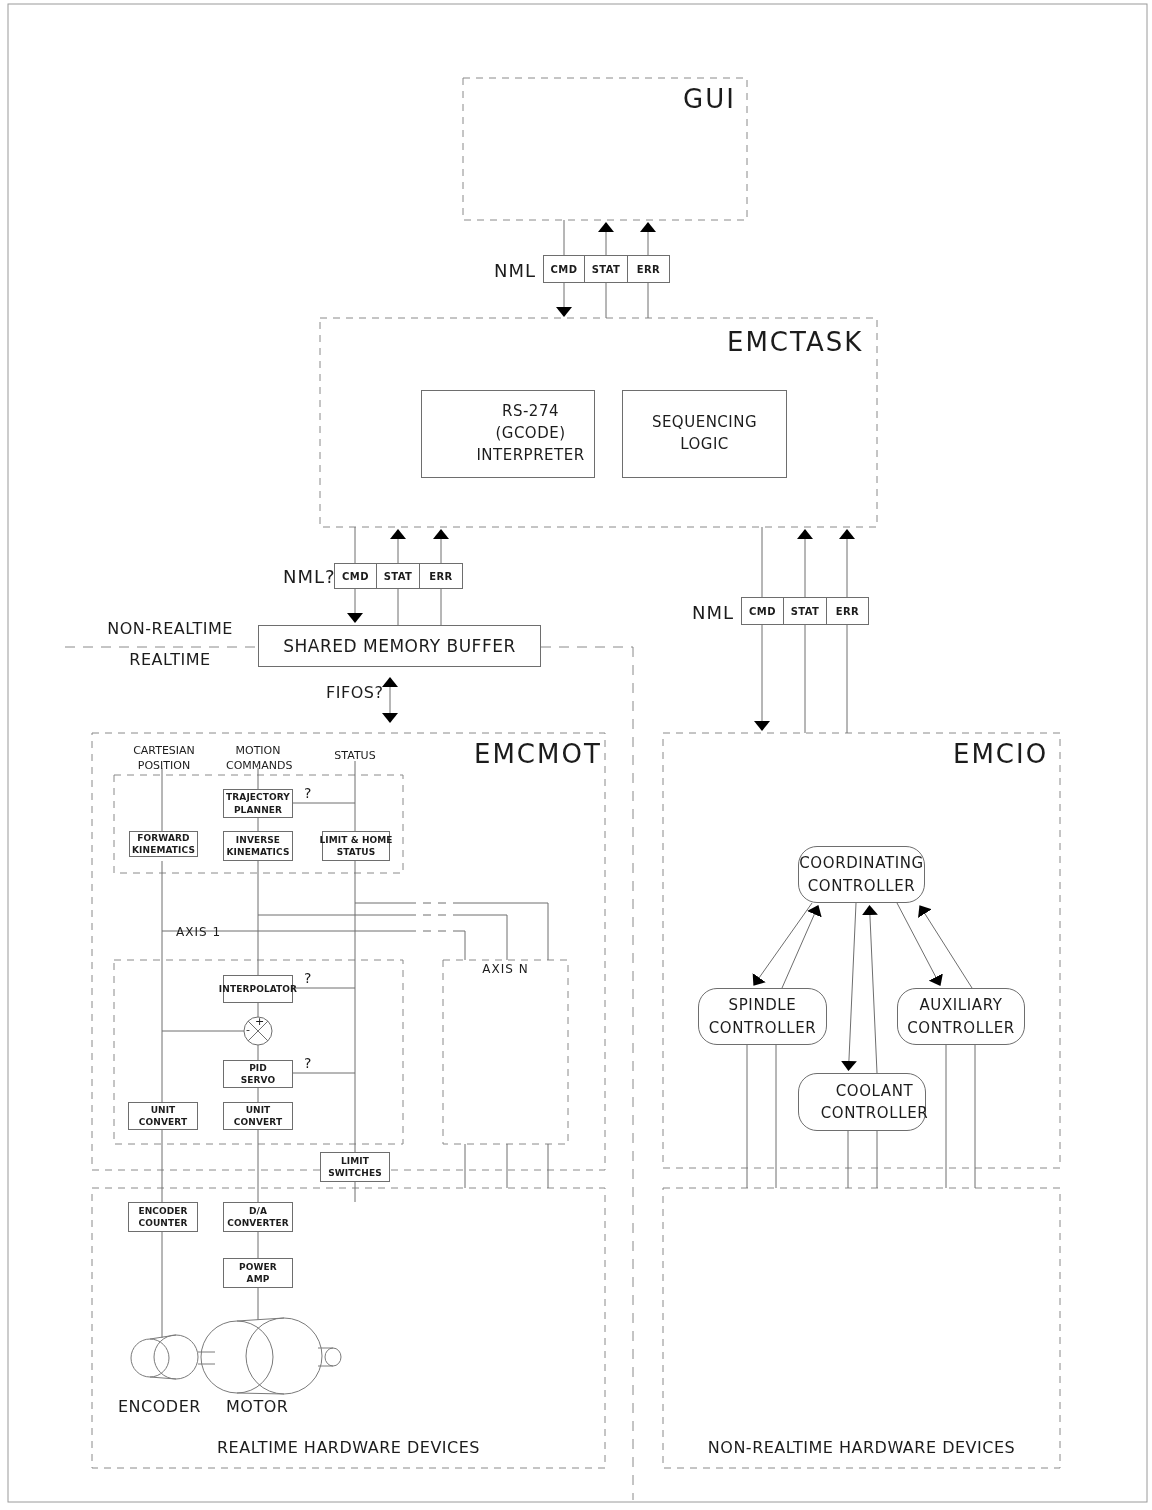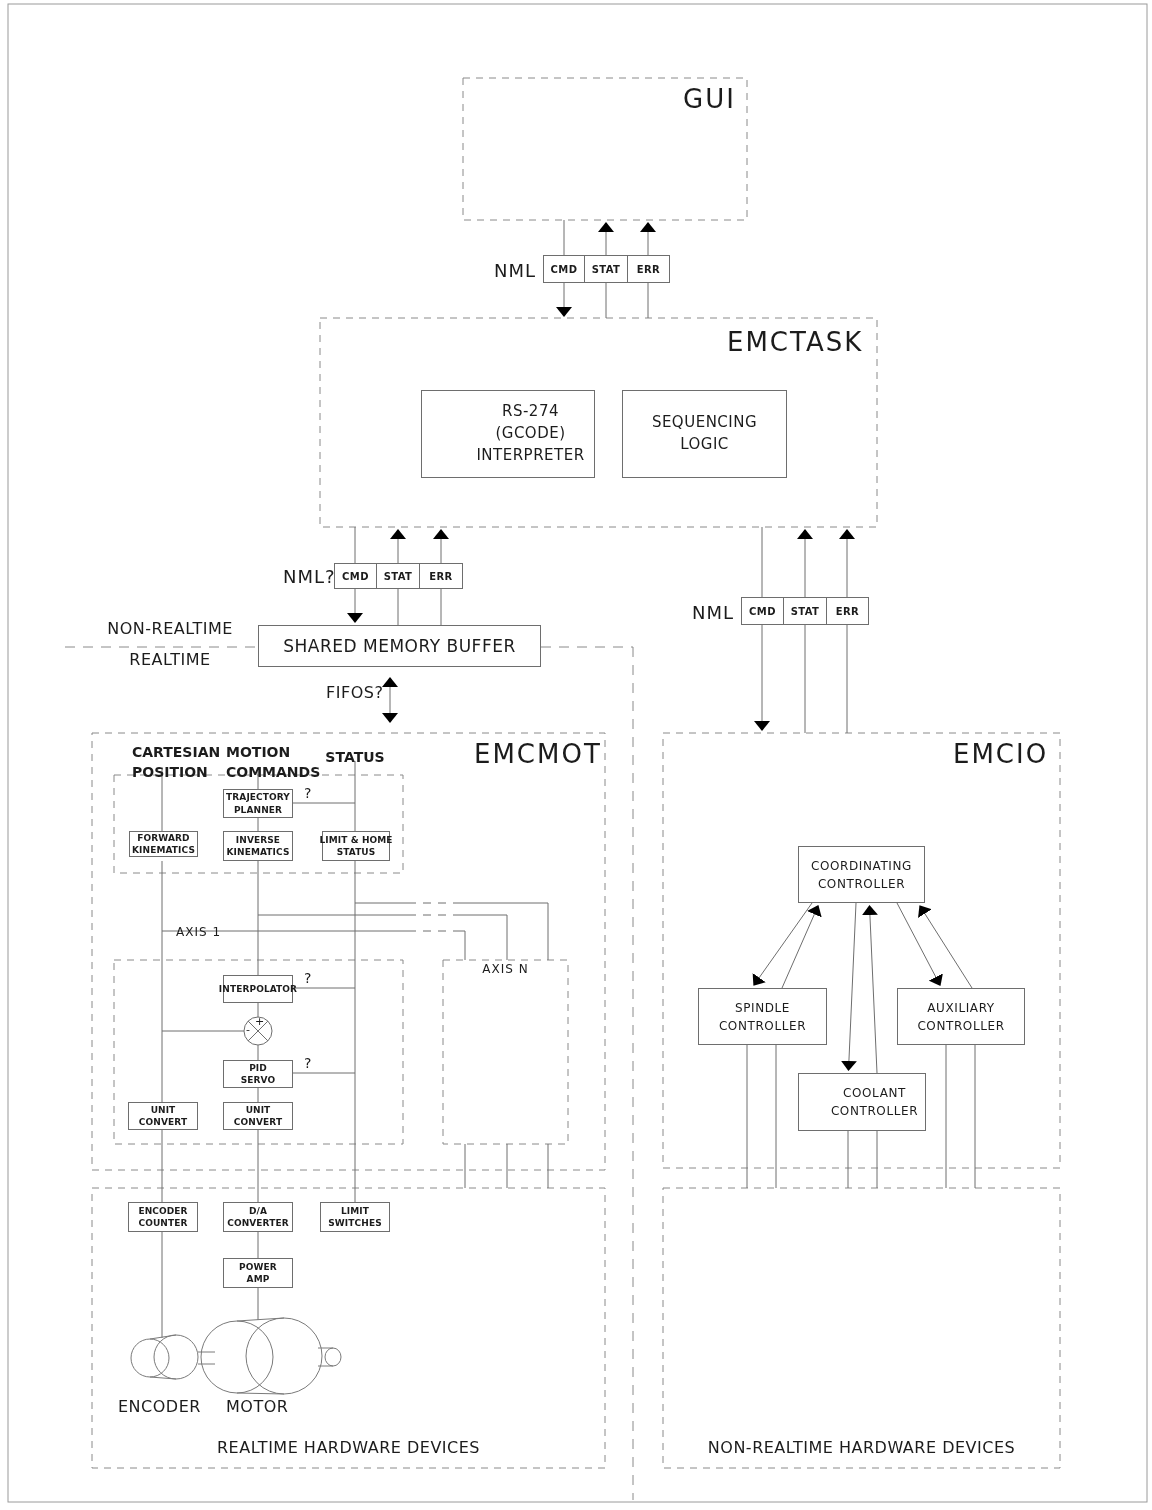--- a/index.html
+++ b/index.html
@@ -5,27 +5,27 @@
   html,body{margin:0;padding:0;background:#fff;}
   #stage{position:relative;width:1152px;height:1510px;background:#fff;overflow:hidden;
          font-family:"DejaVu Sans",sans-serif;color:#1c1c1c;}
   svg.layer{position:absolute;left:0;top:0;z-index:1;}
   .box{position:absolute;box-sizing:border-box;border:1px solid #6e6e6e;background:#fff;
        display:flex;flex-direction:column;align-items:center;justify-content:center;
        text-align:center;z-index:2;line-height:1.3;color:#1c1c1c;}
   .small{font-size:9px;font-weight:bold;letter-spacing:0.1px;line-height:1.35;white-space:nowrap;}
   .slot{font-size:10px;font-weight:bold;letter-spacing:0.4px;}
   .mid{font-size:15px;letter-spacing:0.5px;line-height:1.45;}
-  .ctrl{font-size:12px;letter-spacing:0.6px;line-height:1.5;}
+  .ctrl{font-size:15px;letter-spacing:0.6px;line-height:1.5;border-radius:19px;}
   .smb{font-size:17px;letter-spacing:0.5px;}
   .lbl{position:absolute;z-index:3;white-space:nowrap;color:#1c1c1c;}
   .region-title{font-size:26px;letter-spacing:2px;}
   .nml{font-size:18px;letter-spacing:1px;}
   .plain16{font-size:16px;letter-spacing:0.5px;}
-  .colhead{font-size:14px;font-weight:bold;line-height:1.4;text-align:center;white-space:nowrap;}
+  .colhead{font-size:11px;font-weight:normal;line-height:1.4;text-align:center;white-space:nowrap;}
   .axis{font-size:12px;letter-spacing:1px;}
   .qmark{font-size:14px;}
   .sumsign{font-size:11px;line-height:1;}
   .caption{font-size:16px;letter-spacing:0.5px;text-align:center;}
   .center{text-align:center;}
 </style>
 </head>
 <body>
 
 <div id="stage">
@@ -276,21 +276,21 @@
   </div>
 
   <div class="box small" style="left:128px;top:1202px;width:70px;height:30px;">
     <span>ENCODER</span>
     <span>COUNTER</span>
   </div>
   <div class="box small" style="left:223px;top:1202px;width:70px;height:30px;">
     <span>D/A</span>
     <span>CONVERTER</span>
   </div>
-  <div class="box small" style="left:320px;top:1202px;width:70px;height:30px;">
+  <div class="box small" style="left:320px;top:1152px;width:70px;height:30px;">
     <span>LIMIT</span>
     <span>SWITCHES</span>
   </div>
   <div class="box small" style="left:223px;top:1258px;width:70px;height:30px;">
     <span>POWER</span>
     <span>AMP</span>
   </div>
 
   <div class="lbl plain16" style="left:118px;top:1397px;">ENCODER</div>
   <div class="lbl plain16" style="left:226px;top:1397px;">MOTOR</div>

